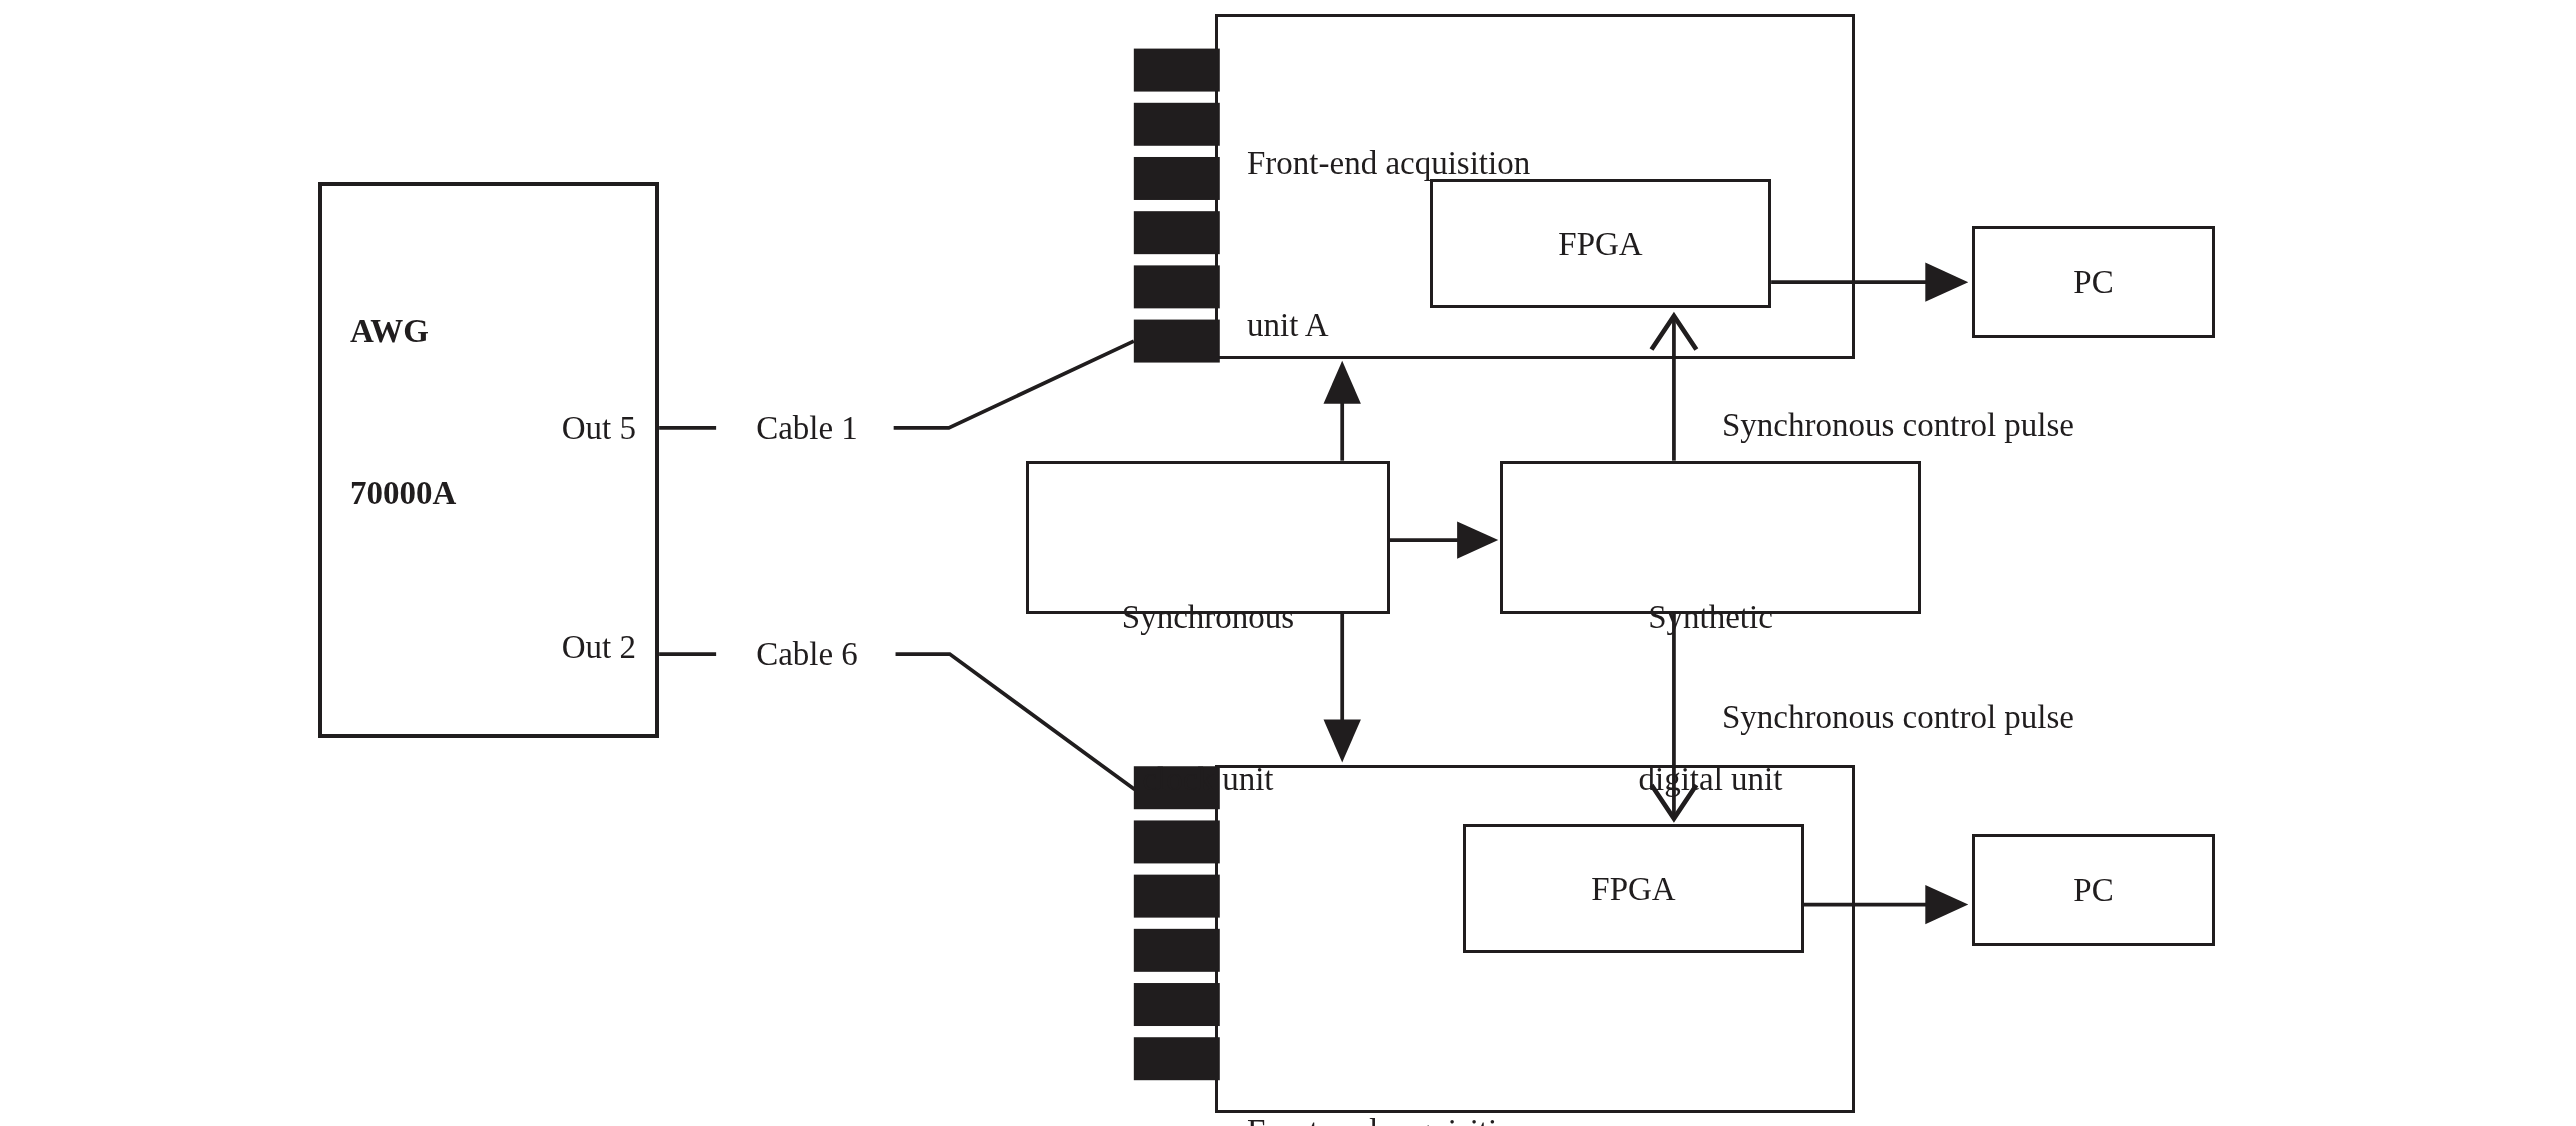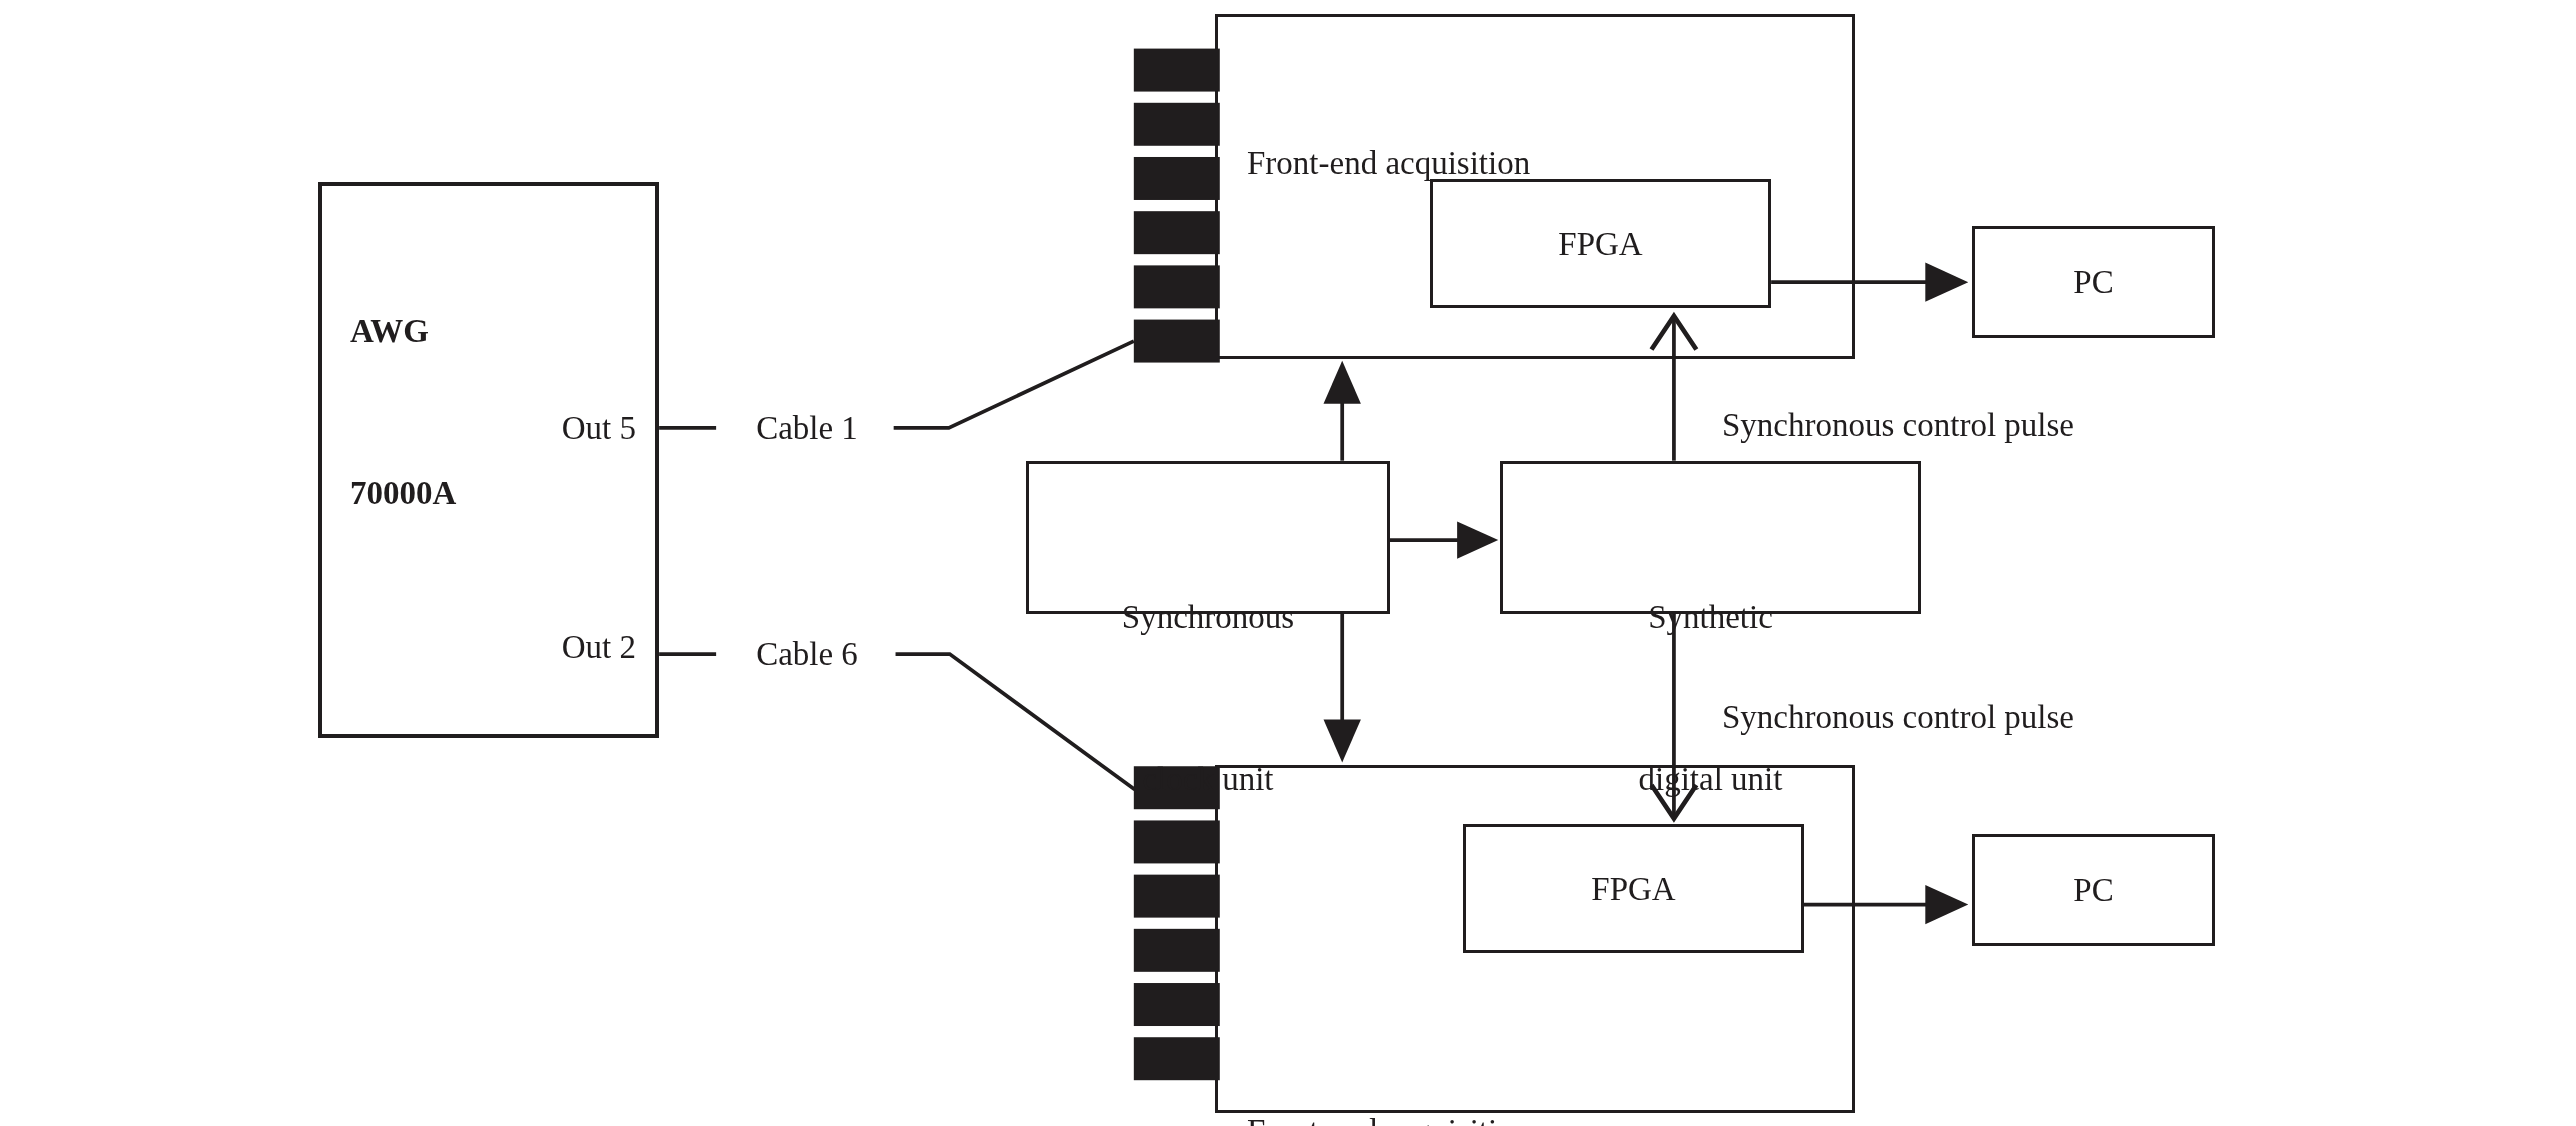--- a/index.html
+++ b/index.html
@@ -120,20 +120,21 @@
   </div>
 
   <div class="lbl right" style="left:449px;top:401px;width:187px;">Out 5</div>
   <div class="lbl right" style="left:449px;top:620px;width:187px;">Out 2</div>
 
   <div class="lbl center" style="left:718px;top:401px;width:178px;">Cable 1</div>
   <div class="lbl center" style="left:718px;top:627px;width:178px;">Cable 6</div>
 
   <div class="lbl" style="left:1247px;top:28px;">
     <div>Front-end acquisition</div>
+    <div>unit A</div>
   </div>
 
   <div class="lbl center" style="left:1430px;top:217px;width:341px;">FPGA</div>
 
   <div class="lbl center" style="left:1972px;top:255px;width:243px;">PC</div>
 
   <div class="lbl center" style="left:1026px;top:482px;width:364px;">
     <div>Synchronous</div>
     <div>clock unit</div>
   </div>

